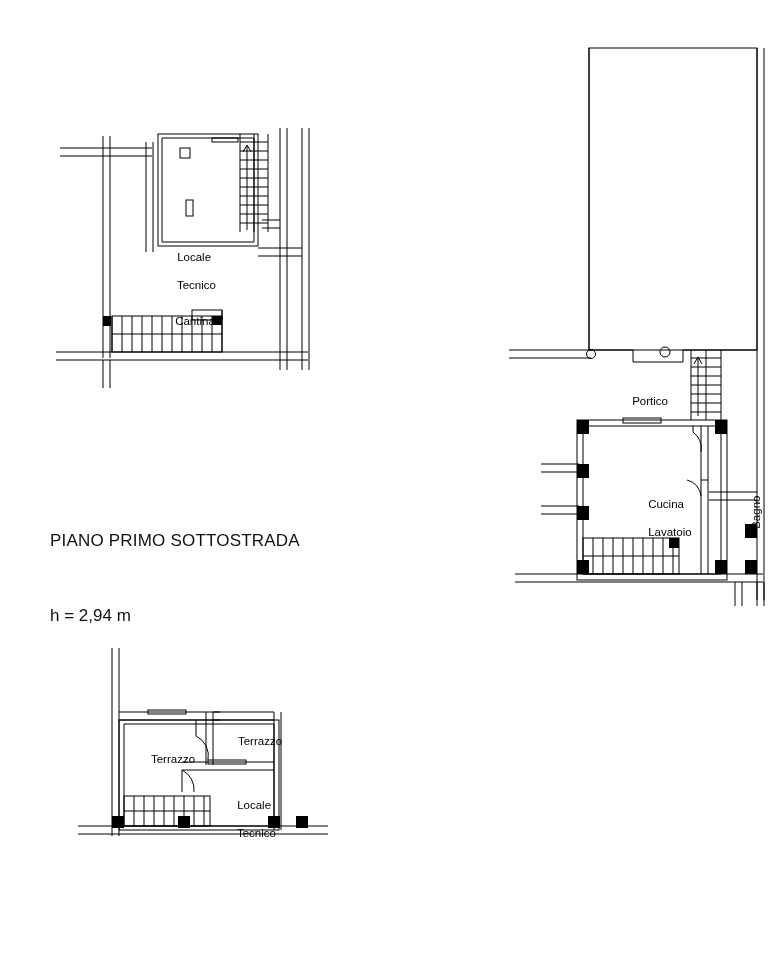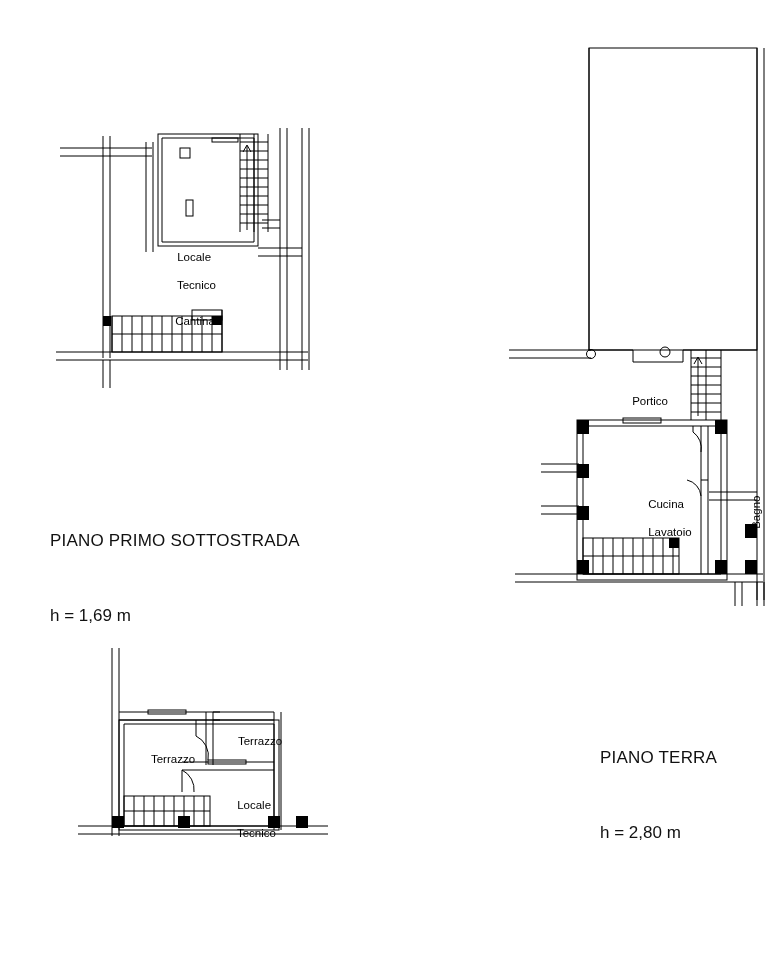--- a/index.html
+++ b/index.html
@@ -142,21 +142,21 @@
       <span>Locale</span><br>
       <span>Tecnico</span>
     </div>
     <div class="rmlabel" style="left:116px; top:180px;">
       <span>Cantina</span>
     </div>
   </div>
 
   <div class="caption" style="left:50px; top:478px;">
     <span class="ttl">PIANO PRIMO SOTTOSTRADA</span>
-    <span class="sub">h = 1,69 m</span>
+    <span class="sub">h = 2,94 m</span>
   </div>
 
   <div class="plan" style="left:505px; top:40px; width:271px; height:570px;">
     <svg width="271" height="570" viewBox="0 0 271 570">
       <g class="w thin">
 
         <rect x="84" y="8" width="168" height="302"></rect>
 
         <line x1="252" y1="8" x2="252" y2="560"></line>
         <line x1="259" y1="8" x2="259" y2="560"></line>
@@ -251,24 +251,20 @@
     </div>
     <div class="rmlabel" style="left:124px; top:443px;">
       <span>Cucina</span><br>
       <span>Lavatoio</span>
     </div>
     <div class="rmlabel vert" style="left:230px; top:508px;">
       <span>Bagno</span>
     </div>
   </div>
 
-  <div class="caption" style="left:600px; top:695px;">
-    <span class="ttl">PIANO TERRA</span>
-    <span class="sub">h = 2,80 m</span>
-  </div>
 
   <div class="plan" style="left:60px; top:640px; width:270px; height:220px;">
     <svg width="270" height="220" viewBox="0 0 270 220">
       <g class="w thin">
 
         <line x1="52" y1="8" x2="52" y2="196"></line>
         <line x1="59" y1="8" x2="59" y2="196"></line>
 
         <line x1="59" y1="72" x2="160" y2="72"></line>
         <line x1="59" y1="80" x2="160" y2="80"></line>

